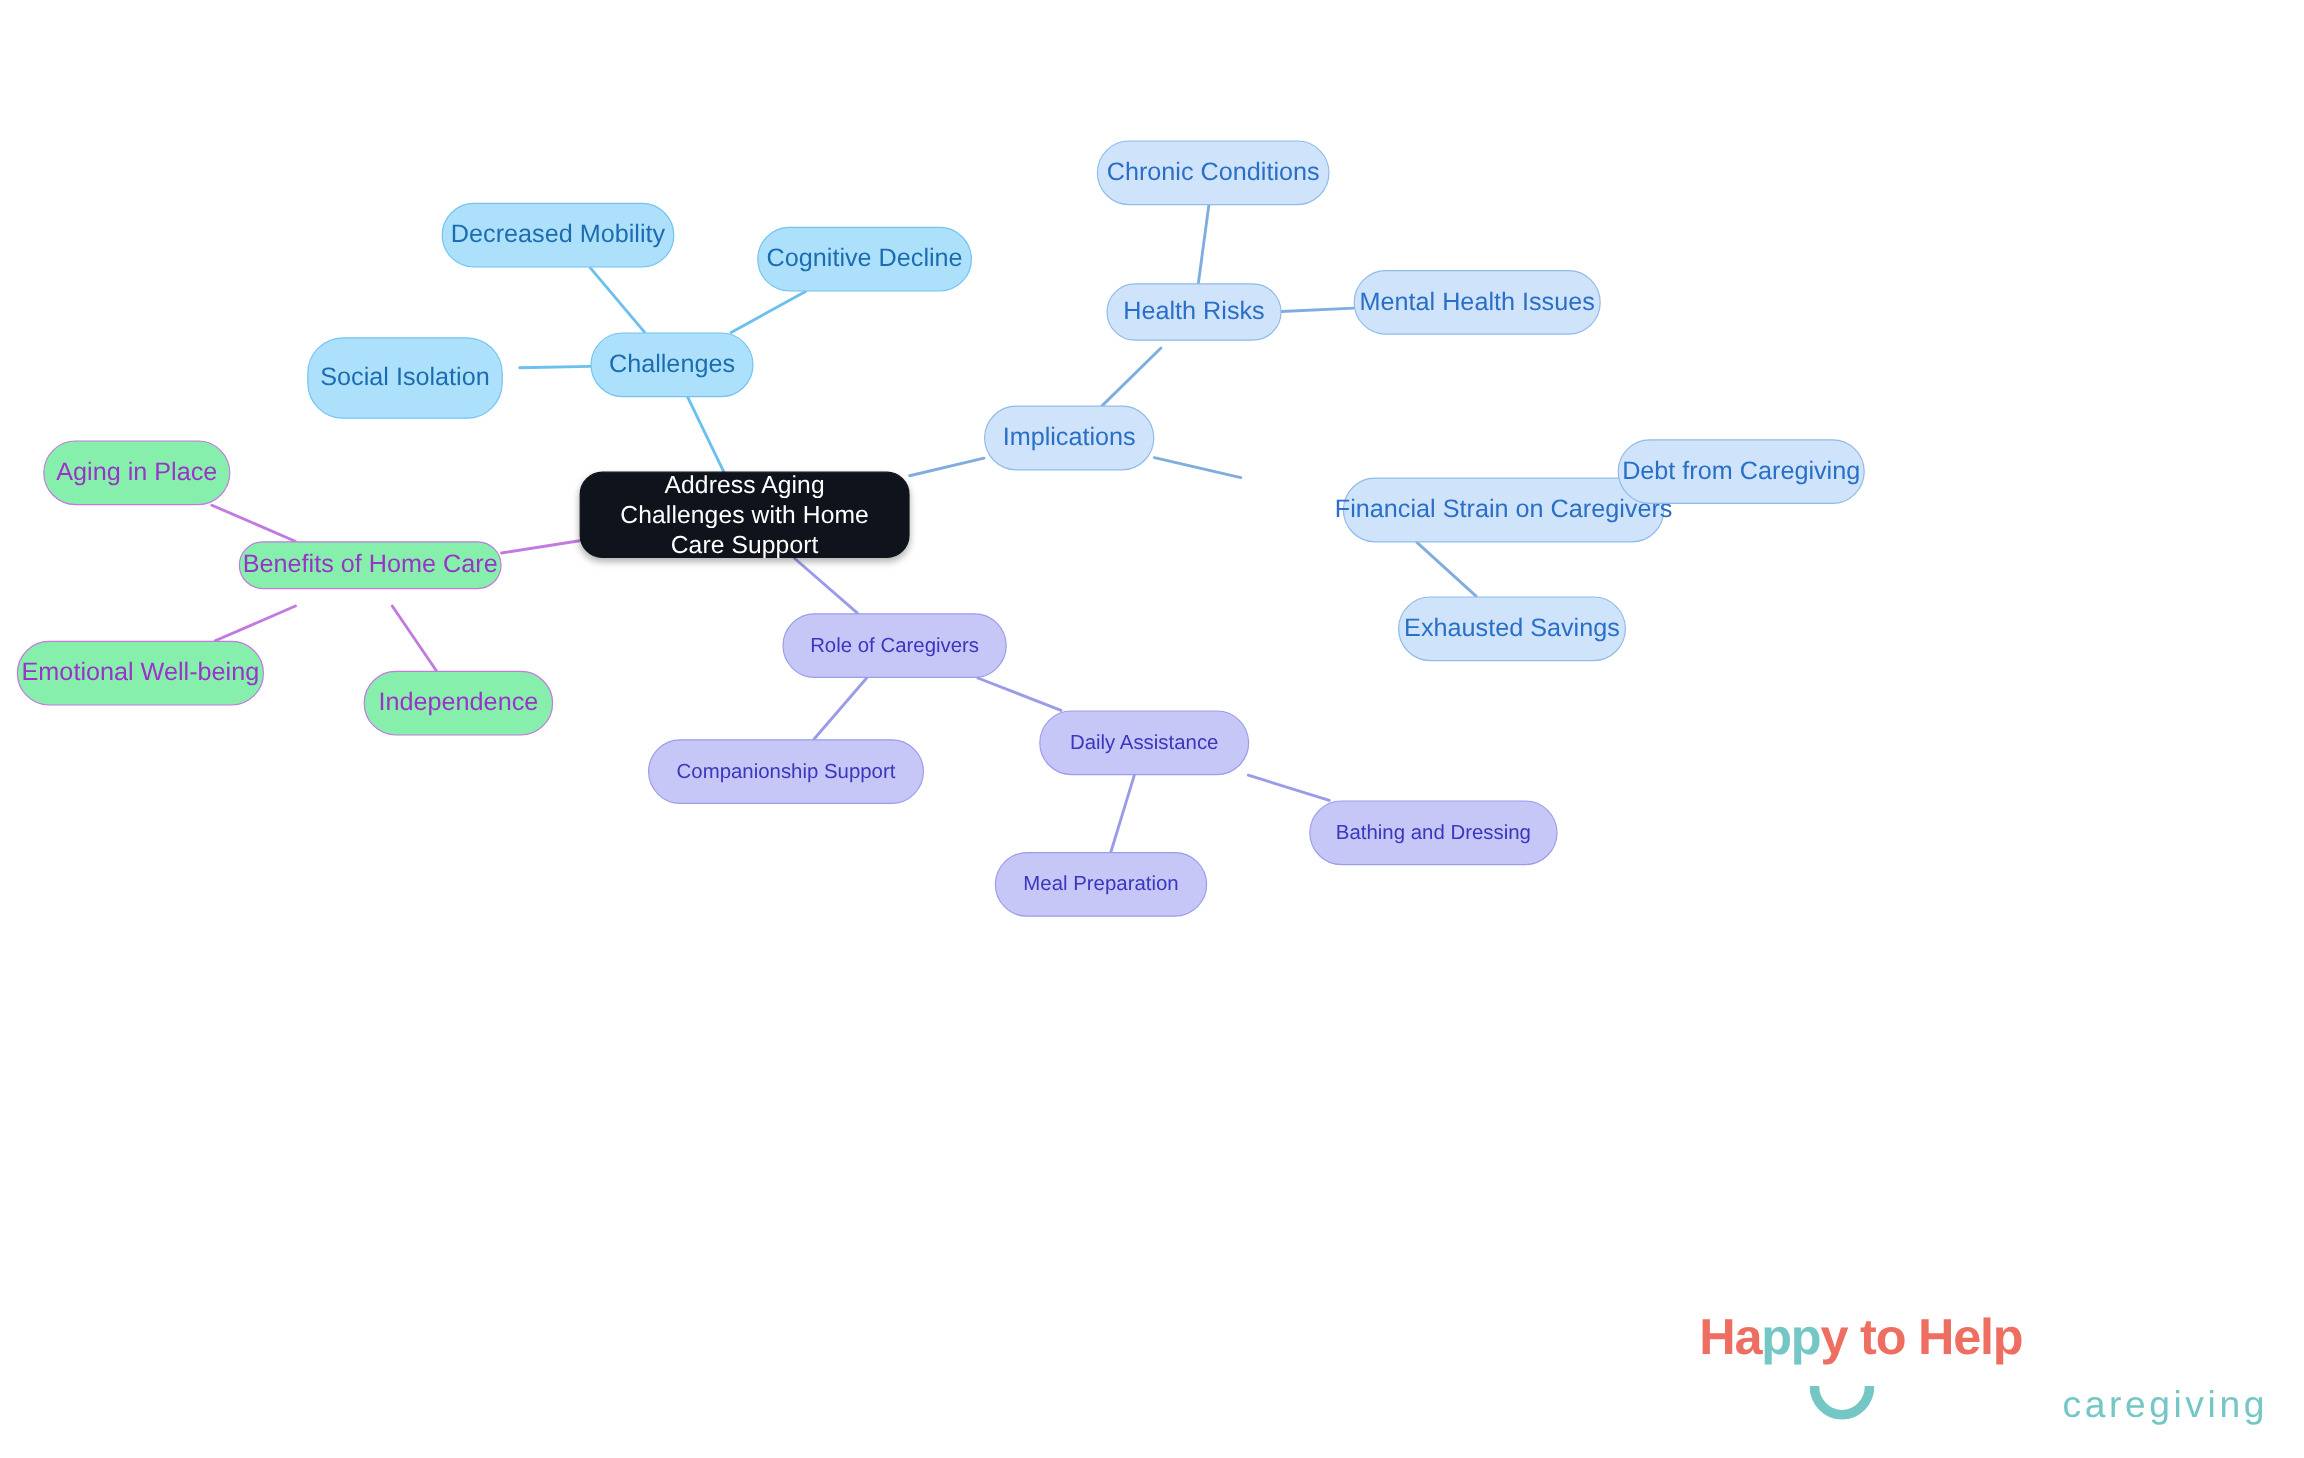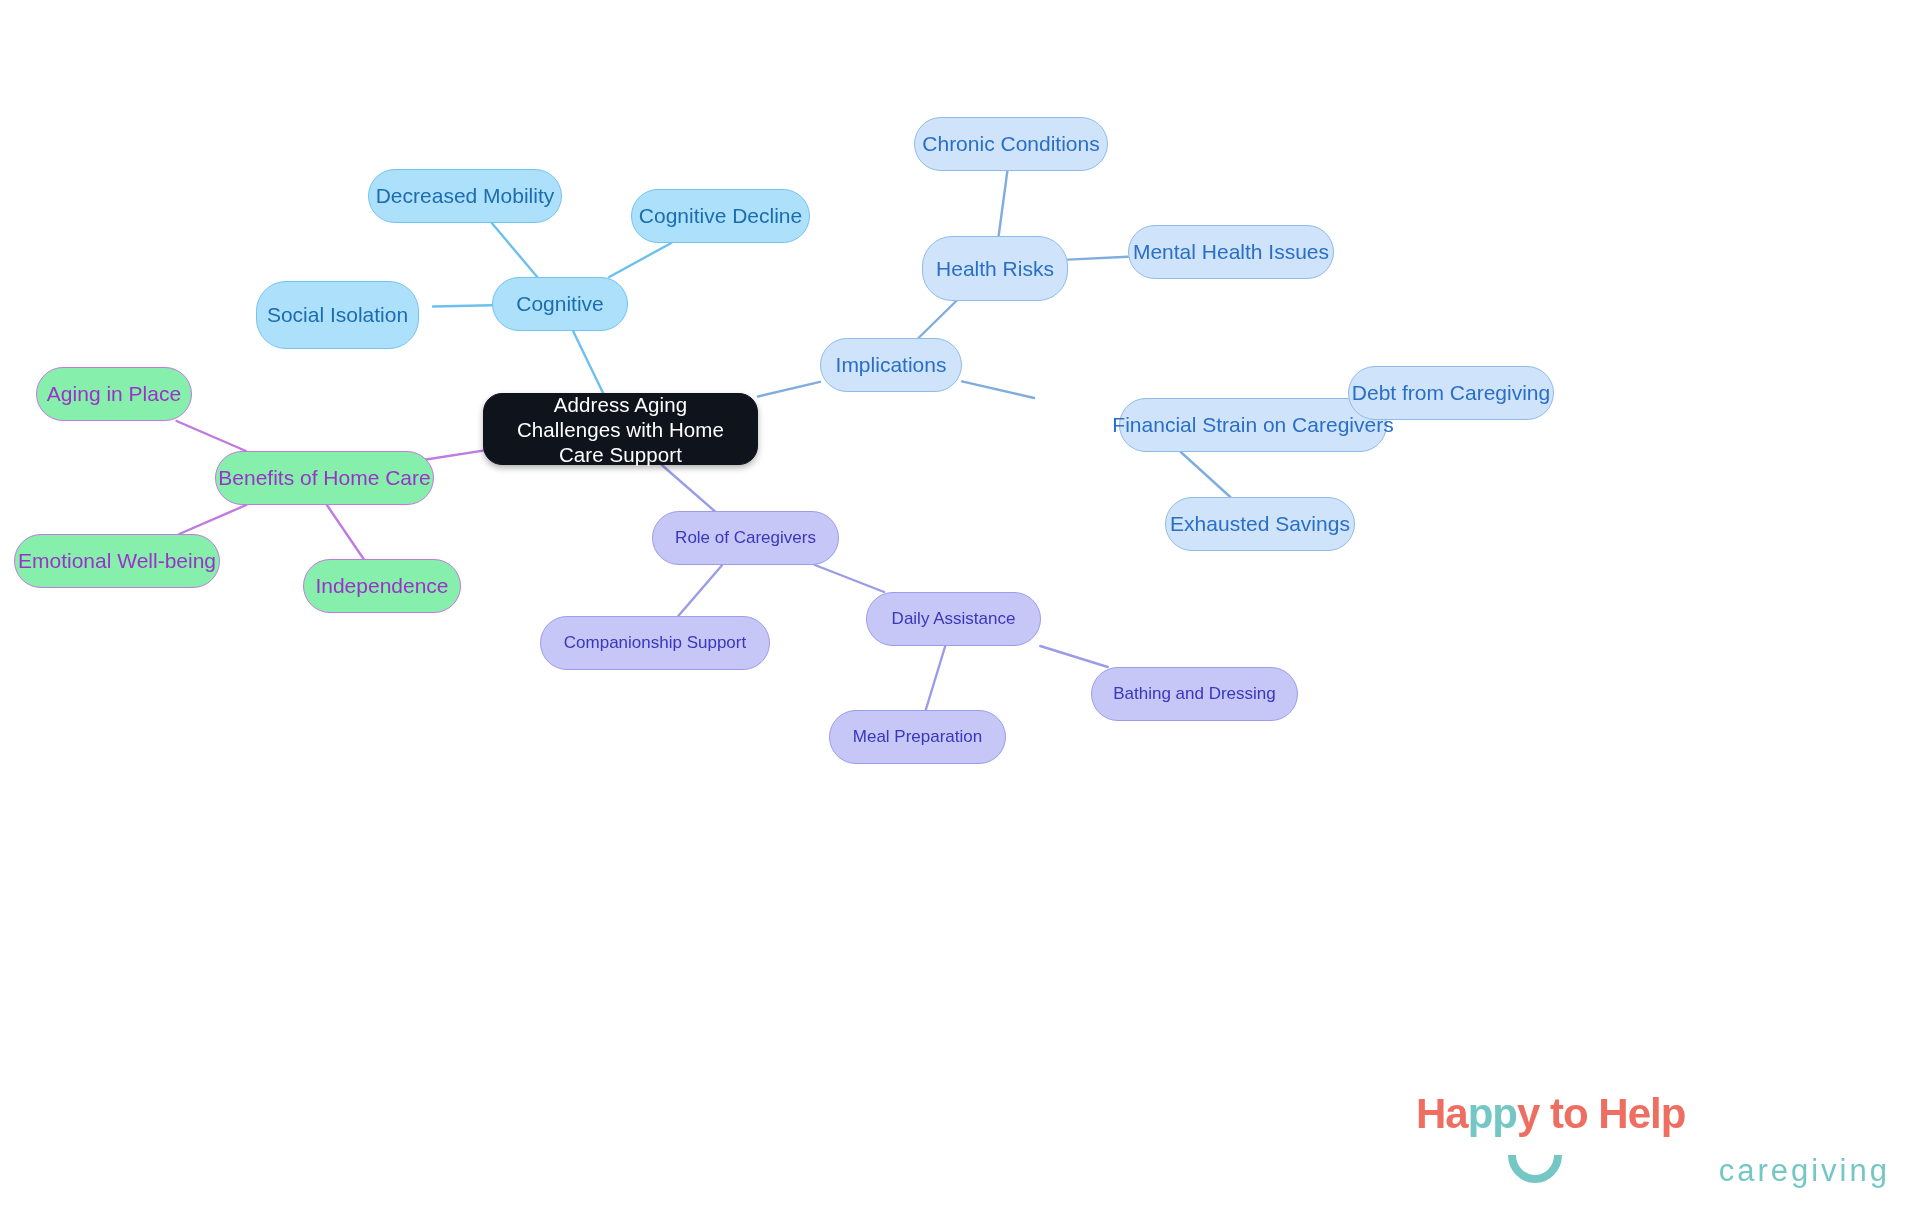--- a/index.html
+++ b/index.html
@@ -140,35 +140,35 @@
       <line x1="245.98214285714286" y1="451" x2="176.51785714285714" y2="421" stroke="#c07ae0" stroke-width="2.4" stroke-linecap="round"></line>
       <line x1="246.20481927710844" y1="505" x2="179.29518072289156" y2="534" stroke="#c07ae0" stroke-width="2.4" stroke-linecap="round"></line>
       <line x1="326.875" y1="505" x2="363.625" y2="559" stroke="#c07ae0" stroke-width="2.4" stroke-linecap="round"></line>
     </svg>
 
   <div id="node-layer">
       <div class="node node-root" style="left: 483px; top: 393px; width: 275px; height: 72px; text-align: center;">
         <span>Address Aging Challenges with Home Care Support</span>
       </div>
       <div class="node node-blue" style="left: 492px; top: 277px; width: 136px; height: 54px;">
-        <span>Cognitive</span>
+        <span>Challenges</span>
       </div>
       <div class="node node-blue" style="left: 368px; top: 169px; width: 194px; height: 54px;">
         <span>Decreased Mobility</span>
       </div>
       <div class="node node-blue" style="left: 631px; top: 189px; width: 179px; height: 54px;">
         <span>Cognitive Decline</span>
       </div>
       <div class="node node-blue" style="left: 256px; top: 281px; width: 163px; height: 68px;">
         <span>Social Isolation</span>
       </div>
       <div class="node node-lightblue" style="left: 820px; top: 338px; width: 142px; height: 54px;">
         <span>Implications</span>
       </div>
-      <div class="node node-lightblue" style="left: 922px; top: 236px; width: 146px; height: 65px;">
+      <div class="node node-lightblue" style="left: 922px; top: 236px; width: 146px; height: 48px;">
         <span>Health Risks</span>
       </div>
       <div class="node node-lightblue" style="left: 914px; top: 117px; width: 194px; height: 54px;">
         <span>Chronic Conditions</span>
       </div>
       <div class="node node-lightblue" style="left: 1128px; top: 225px; width: 206px; height: 54px;">
         <span>Mental Health Issues</span>
       </div>
       <div class="node node-lightblue" style="left: 1075px; top: 398px; width: 268px; height: 54px; margin-left: 44px;">
         <span>Financial Strain on Caregivers</span>
@@ -187,21 +187,21 @@
       </div>
       <div class="node node-periwinkle" style="left: 866px; top: 592px; width: 175px; height: 54px;">
         <span>Daily Assistance</span>
       </div>
       <div class="node node-periwinkle" style="left: 1091px; top: 667px; width: 207px; height: 54px;">
         <span>Bathing and Dressing</span>
       </div>
       <div class="node node-periwinkle" style="left: 829px; top: 710px; width: 177px; height: 54px;">
         <span>Meal Preparation</span>
       </div>
-      <div class="node node-purple" style="left: 199px; top: 451px; width: 219px; height: 54px; margin-left: 16px;">
+      <div class="node node-purple" style="left: 199px; top: 451px; width: 219px; height: 40px;">
         <span>Benefits of Home Care</span>
       </div>
       <div class="node node-purple" style="left: 36px; top: 367px; width: 156px; height: 54px;">
         <span>Aging in Place</span>
       </div>
       <div class="node node-purple" style="left: 14px; top: 534px; width: 206px; height: 54px;">
         <span>Emotional Well-being</span>
       </div>
       <div class="node node-purple" style="left: 303px; top: 559px; width: 158px; height: 54px;">
         <span>Independence</span>

